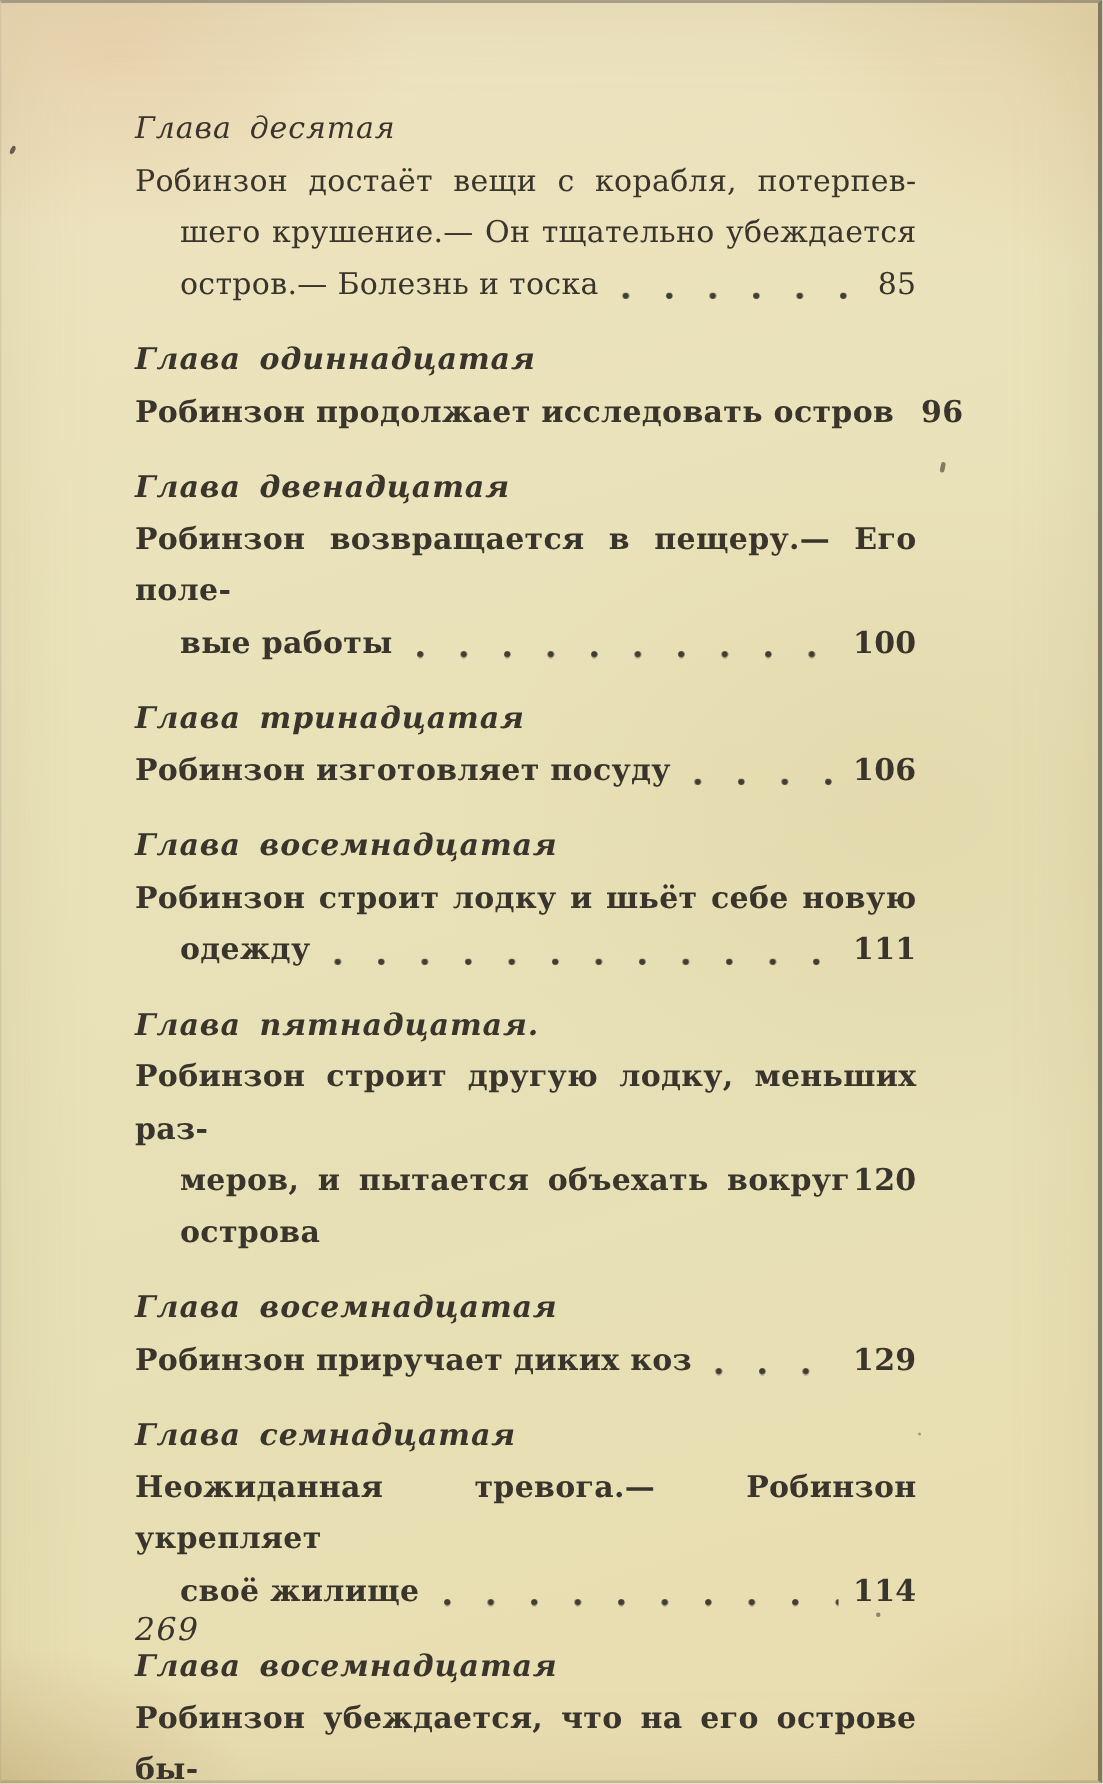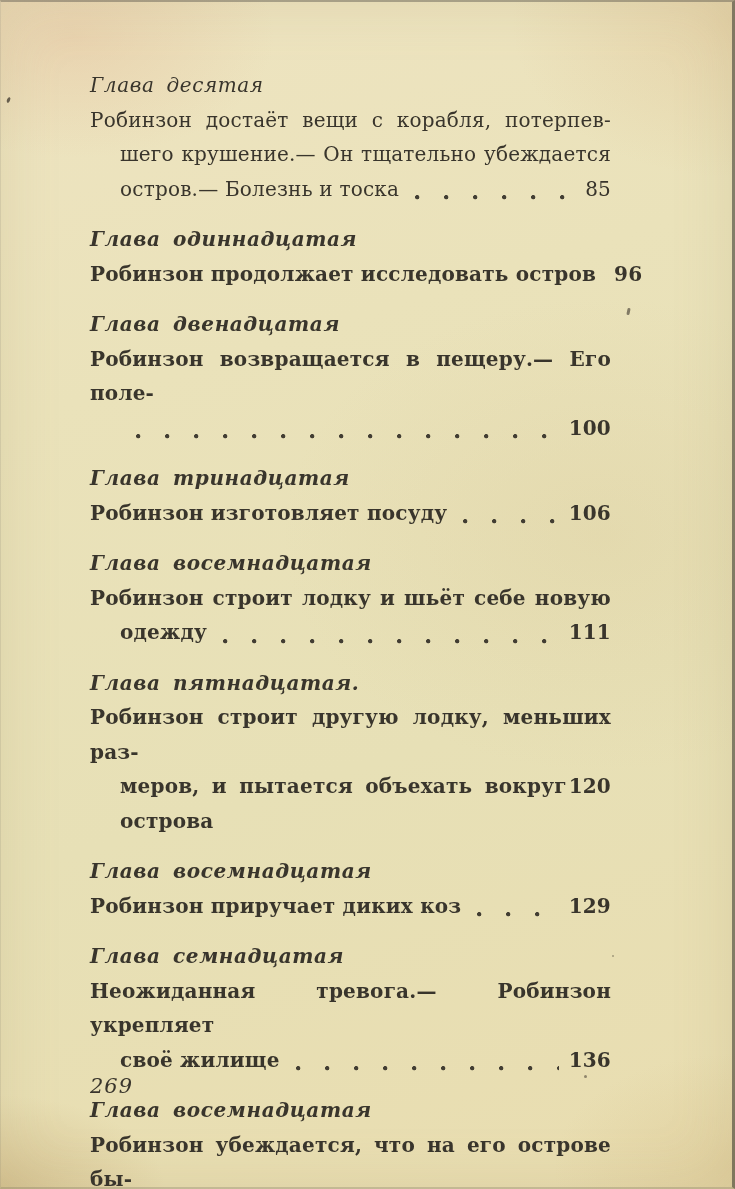--- a/index.html
+++ b/index.html
@@ -121,20 +121,21 @@
           <span class="leader"></span>
           <span class="page-num">96</span>
         </div>
       </div>
   </article>
     <article class="entry">
     <div class="heading">Глава двенадцатая</div>
     <div class="lines">
         <div class="line justify"><span class="line-text">Робинзон возвращается в пещеру.— Его поле-</span></div>
         <div class="line indent with-page">
+          <span class="line-text">вые работы</span>
           <span class="leader"></span>
           <span class="page-num">100</span>
         </div>
       </div>
   </article>
     <article class="entry">
     <div class="heading">Глава тринадцатая</div>
     <div class="lines">
         <div class="line with-page">
           <span class="line-text">Робинзон изготовляет посуду</span>
@@ -174,21 +175,21 @@
         </div>
       </div>
   </article>
     <article class="entry">
     <div class="heading">Глава семнадцатая</div>
     <div class="lines">
         <div class="line justify"><span class="line-text">Неожиданная тревога.— Робинзон укрепляет</span></div>
         <div class="line indent with-page">
           <span class="line-text">своё жилище</span>
           <span class="leader"></span>
-          <span class="page-num">136</span>
+          <span class="page-num">114</span>
         </div>
       </div>
   </article>
     <article class="entry">
     <div class="heading">Глава восемнадцатая</div>
     <div class="lines">
         <div class="line justify"><span class="line-text">Робинзон убеждается, что на его острове бы-</span></div>
         <div class="line indent with-page">
           <span class="line-text">вают людоеды</span>
           <span class="leader"></span>

